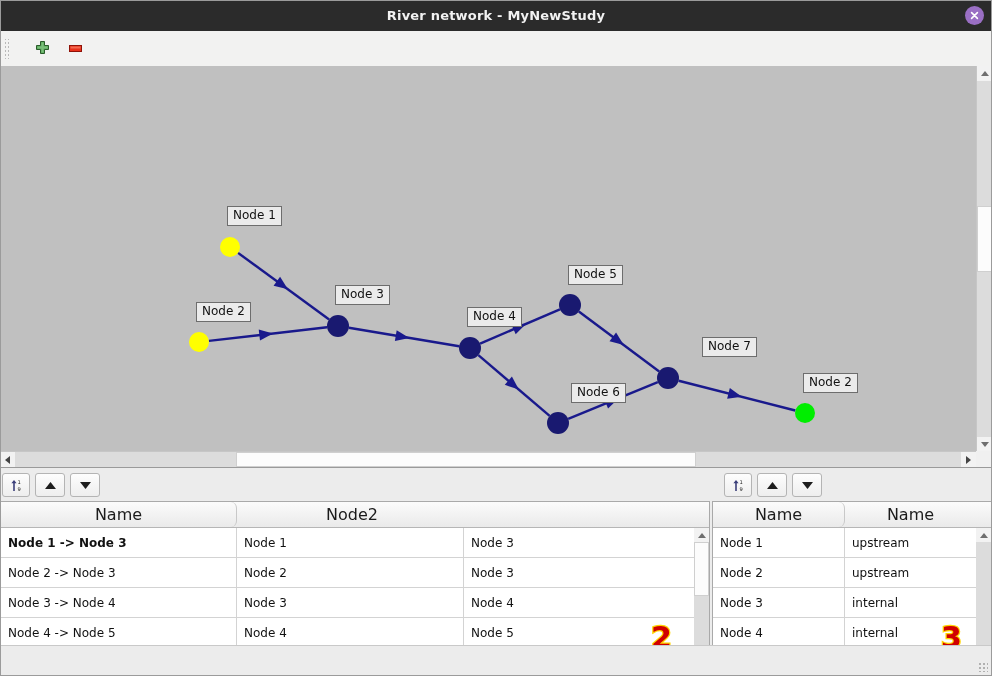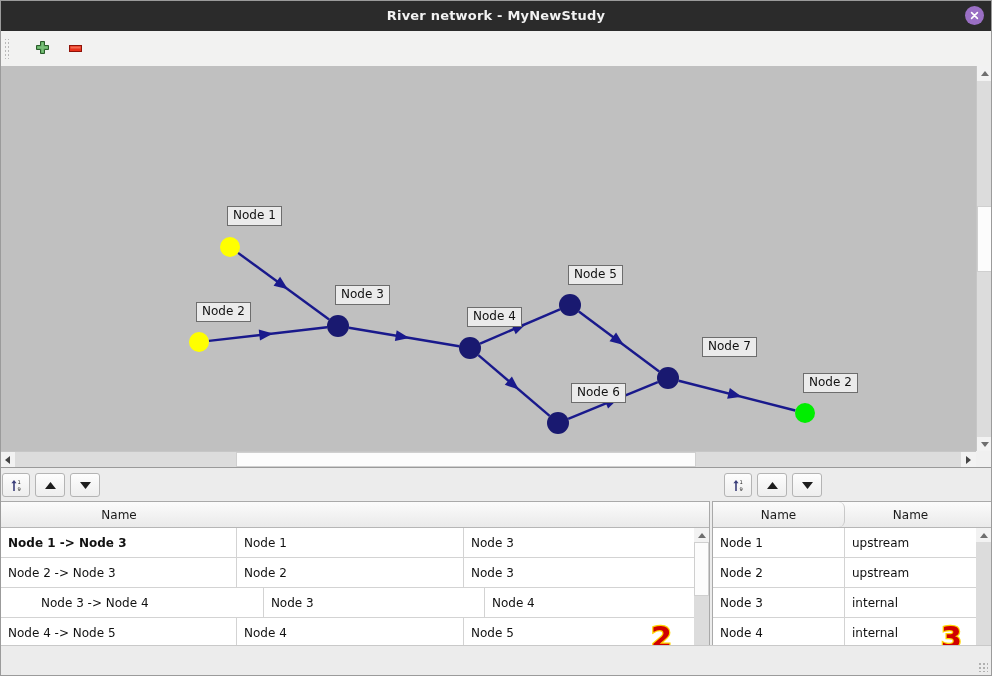--- a/index.html
+++ b/index.html
@@ -113,21 +113,21 @@
     background:#ffffff;border:1px solid #a9a9a9;box-sizing:border-box;
     overflow:hidden;
   }
   .grid-left{height:162px;width:710px;}
   .grid-right{height:162px;width:280px;}
 
   .ghead{display:flex;height:26px;background:linear-gradient(#fbfbfb,#eaeaea);
     border-bottom:1px solid #b6b6b6;box-sizing:border-box;}
   .ghead .hcell{
     display:flex;align-items:center;justify-content:center;
-    font-size:12px;color:#1b1b1b;border-right:1px solid #c8c8c8;box-sizing:border-box;
+    font-size:16px;color:#1b1b1b;border-right:1px solid #c8c8c8;box-sizing:border-box;
     cursor:pointer;height:100%;border-radius:6px;
   }
   .ghead .hcell:last-child{border-right:none;}
   .grow{display:flex;height:30px;border-bottom:1px solid #d3d3d3;box-sizing:border-box;background:#fff;}
   .grow .cell{
     display:flex;align-items:center;padding-left:7px;
     font-size:12px;color:#111;border-right:1px solid #d3d3d3;box-sizing:border-box;
     height:100%;overflow:hidden;white-space:nowrap;cursor:default;
   }
   .grow .cell:last-child{border-right:none;}
@@ -260,34 +260,35 @@
         <div class="tbar-btn">
           <svg width="13" height="9" viewBox="0 0 13 9" aria-hidden="true">
               <path d="M6.5 8 L1 1 H12 Z" fill="#1d1d1d"></path>
             </svg>
         </div>
       </div>
 
       <div class="grid grid-left">
         <div class="ghead" id="reaches-head">
             <div class="hcell" style="width: 236px;">Name</div>
+            <div class="hcell" style="width: 230px;">Node2</div>
           </div>
         <div class="gridbody">
           <div id="reaches-rows">
               <div class="grow" style="height: 30px;">
                 <div class="cell" style="width: 236px; font-weight: bold;">Node 1 -&gt; Node 3</div>
                 <div class="cell" style="width: 227px;">Node 1</div>
                 <div class="cell" style="width: 230px;">Node 3</div>
               </div>
               <div class="grow" style="height: 30px;">
                 <div class="cell" style="width: 236px;">Node 2 -&gt; Node 3</div>
                 <div class="cell" style="width: 227px;">Node 2</div>
                 <div class="cell" style="width: 230px;">Node 3</div>
               </div>
-              <div class="grow" style="height: 30px; padding-left: 33px;">
+              <div class="grow" style="height: 30px;">
                 <div class="cell" style="width: 236px;">Node 3 -&gt; Node 4</div>
                 <div class="cell" style="width: 227px;">Node 3</div>
                 <div class="cell" style="width: 230px;">Node 4</div>
               </div>
               <div class="grow" style="height: 30px;">
                 <div class="cell" style="width: 236px;">Node 4 -&gt; Node 5</div>
                 <div class="cell" style="width: 227px;">Node 4</div>
                 <div class="cell" style="width: 230px;">Node 5</div>
               </div>
               <div class="grow empty">

